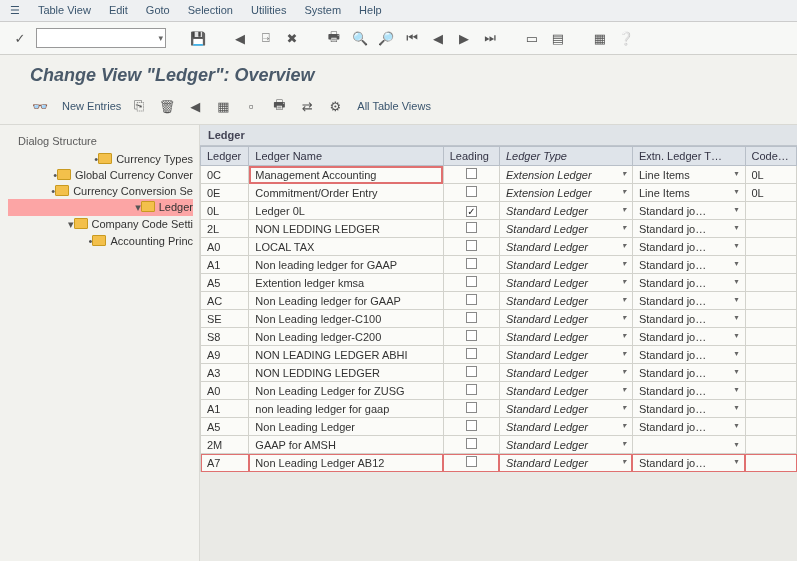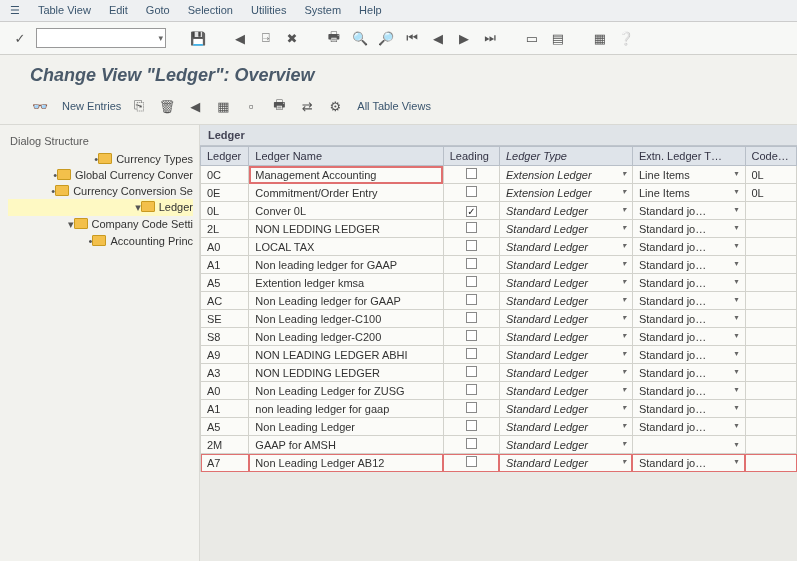--- a/index.html
+++ b/index.html
@@ -62,29 +62,29 @@
   .workarea {
     display: flex;
     height: calc(100% - 120px);
   }
   .sidebar {
     width: 200px;
     padding: 6px 6px 6px 8px;
     overflow: hidden;
     border-right: 1px solid #d9d9d4;
   }
-  .sidebar-title { color: #5a5a5a; padding: 4px 2px; }
+  .sidebar-title { color: #5a5a5a; padding: 4px 2px; margin-left: 8px; }
   .tree { list-style: none; margin: 0; padding: 0; text-align: right; }
   .tree li { padding: 2px 0 2px 2px; white-space: nowrap; overflow: hidden; text-overflow: ellipsis; }
   .tree .ind1 { padding-left: 16px; }
   .tree .ind2 { padding-left: 32px; }
   .tree .ind3 { padding-left: 48px; }
   .twist { display:inline-block; width:10px; color:#555; }
   .folder { display:inline-block; width:14px; height:11px; background:#f3c04b; border:1px solid #c99a20; border-radius:1px; margin-right:4px; vertical-align:-1px;}
-  .sel { background:#fef9c3; }
+  .sel { background:#fca5a5; }
   .gridwrap { flex: 1; overflow: auto; background:#eaeae6; }
   .gridtitle {
     padding: 4px 8px;
     background: #e0e4e8;
     border-bottom: 1px solid #bfc5cc;
     font-weight: bold;
     color: #445;
   }
   table.grid {
     border-collapse: collapse;
@@ -217,21 +217,21 @@
           <tr>
             <td class="col-ledger">0E</td>
             <td class="col-name">Commitment/Order Entry</td>
             <td class="col-lead"><span class="chk"></span></td>
             <td class="col-type">Extension Ledger<span class="dd">▾</span></td>
             <td class="col-ext">Line Items<span class="dd">▾</span></td>
             <td class="col-und">0L</td>
           </tr>
           <tr>
             <td class="col-ledger">0L</td>
-            <td class="col-name">Conver 0L</td>
+            <td class="col-name">Ledger 0L</td>
             <td class="col-lead"><span class="chk">✓</span></td>
             <td class="col-type">Standard Ledger<span class="dd">▾</span></td>
             <td class="col-ext">Standard jo…<span class="dd">▾</span></td>
             <td class="col-und"></td>
           </tr>
           <tr>
             <td class="col-ledger">2L</td>
             <td class="col-name">NON LEDDING LEDGER</td>
             <td class="col-lead"><span class="chk"></span></td>
             <td class="col-type">Standard Ledger<span class="dd">▾</span></td>

